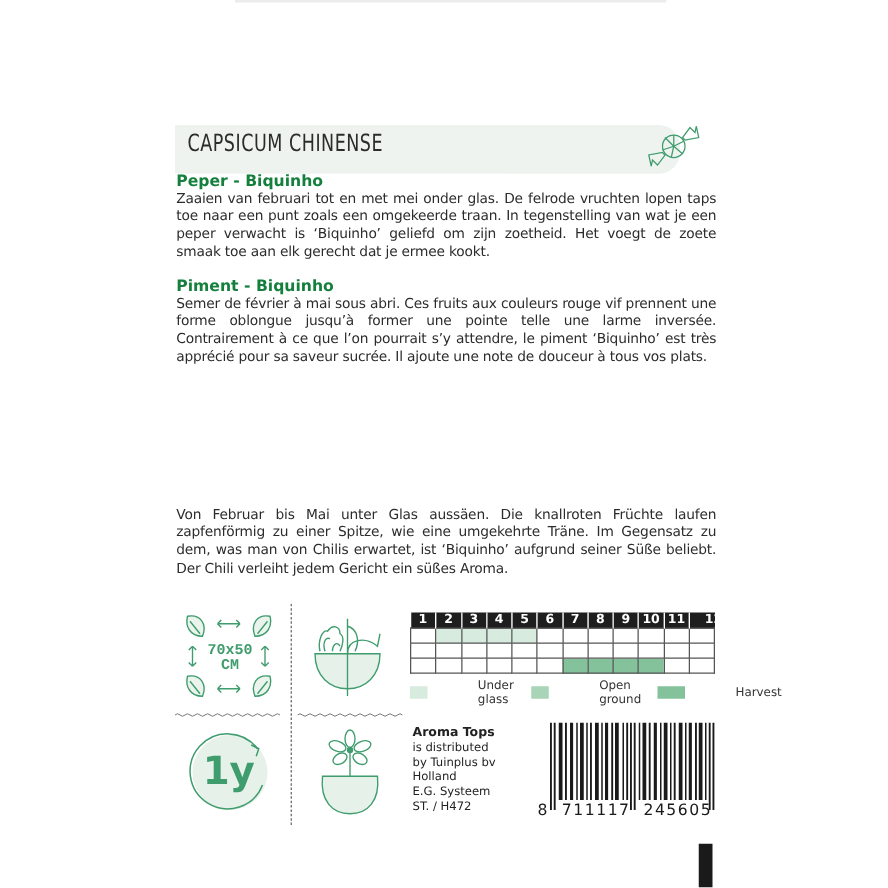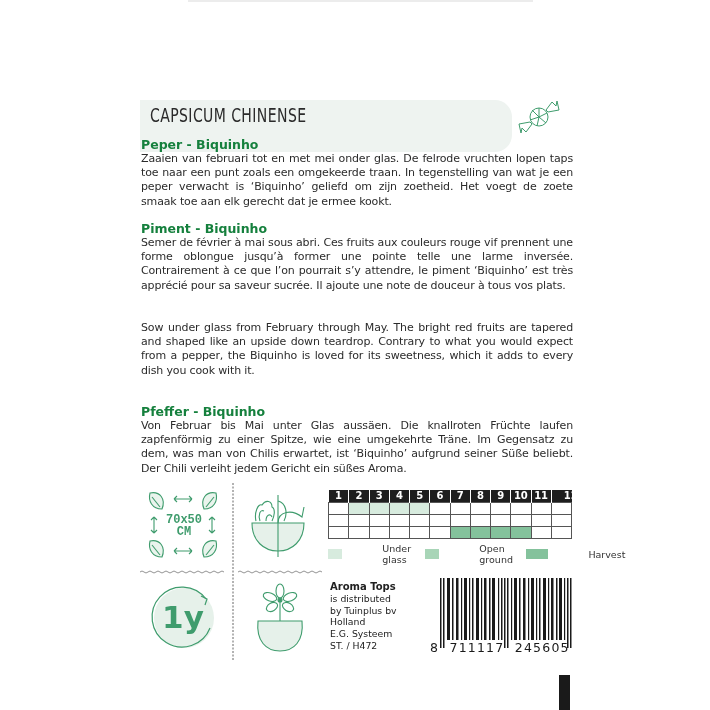--- a/index.html
+++ b/index.html
@@ -2,22 +2,22 @@
 <html><head>
   <meta charset="utf-8">
   <style>
     html, body { margin: 0; padding: 0; }
     body {
       width: 710px; height: 710px; background: #ffffff; position: relative; overflow: hidden;
       font-family: "DejaVu Sans", sans-serif; color: #2a2a2a;
     }
     .top-line { position: absolute; left: 188px; top: 0; width: 345px; height: 2px; background: #ececec; }
     .banner {
-      position: absolute; left: 140px; top: 100px; width: 372px; height: 52px;
-      background: #eef3f0; border-radius: 0 17px 17px 0;
+      position: absolute; left: 140px; top: 100px; width: 372px; height: 39px;
+      background: #eef3f0; border-radius: 0 17px 17px 0; padding-left: 32px;
     }
     .banner-title {
       position: absolute; left: 10px; top: 4px; font-family: "DejaVu Sans Condensed", "DejaVu Sans", sans-serif;
       font-size: 19px; letter-spacing: 0.5px; color: #2b2b2b; font-weight: normal; transform: scaleX(0.82); transform-origin: left center;
     }
     .candy { position: absolute; left: 517px; top: 98px; width: 44px; height: 38px; }
     .section { position: absolute; left: 141px; width: 432px; }
     .section h2 {
       margin: 0; font-size: 12.5px; font-weight: bold; color: #15803d; line-height: 14px;
     }
@@ -70,24 +70,22 @@
 
 <div class="section" style="top:138px;">
   <h2>Peper - Biquinho</h2>
   <p>Zaaien van februari tot en met mei onder glas. De felrode vruchten lopen taps toe naar een punt zoals een omgekeerde traan. In tegenstelling van wat je een peper verwacht is ‘Biquinho’ geliefd om zijn zoetheid. Het voegt de zoete smaak toe aan elk gerecht dat je ermee kookt.</p>
 </div>
 <div class="section" style="top:222px;">
   <h2>Piment - Biquinho</h2>
   <p>Semer de février à mai sous abri. Ces fruits aux couleurs rouge vif prennent une forme oblongue jusqu’à former une pointe telle une larme inversée. Contrairement à ce que l’on pourrait s’y attendre, le piment ‘Biquinho’ est très apprécié pour sa saveur sucrée. Il ajoute une note de douceur à tous vos plats.</p>
 </div>
 <div class="section" style="top:321px;">
-  <p>Sow under glass from February through May. The bright red fruits are tapered and shaped like an upside down teardrop. Contrary to what you would expect from a pepper, the Biquinho is loved for its sweetness, which it adds to every dish you cook with it.</p>
 </div>
 <div class="section" style="top:405px;">
-  <h2>Pfeffer - Biquinho</h2>
   <p>Von Februar bis Mai unter Glas aussäen. Die knallroten Früchte laufen zapfenförmig zu einer Spitze, wie eine umgekehrte Träne. Im Gegensatz zu dem, was man von Chilis erwartet, ist  ‘Biquinho’ aufgrund seiner Süße beliebt. Der Chili verleiht jedem Gericht ein süßes Aroma.</p>
 </div>
 
 <div class="icons">
 
   <svg class="divider-v" viewBox="0 0 2 178" preserveAspectRatio="none">
     <line x1="1" y1="0" x2="1" y2="178" stroke="#666" stroke-width="1" stroke-dasharray="2,1.5"></line>
   </svg>
   <svg class="divider-h" style="left:0;" viewBox="0 0 84 6">
     <path d="M0 3 q2 -2 4 0 t4 0 t4 0 t4 0 t4 0 t4 0 t4 0 t4 0 t4 0 t4 0 t4 0 t4 0 t4 0 t4 0 t4 0 t4 0 t4 0 t4 0 t4 0 t4 0 t4 0" fill="none" stroke="#777" stroke-width="0.8"></path>

